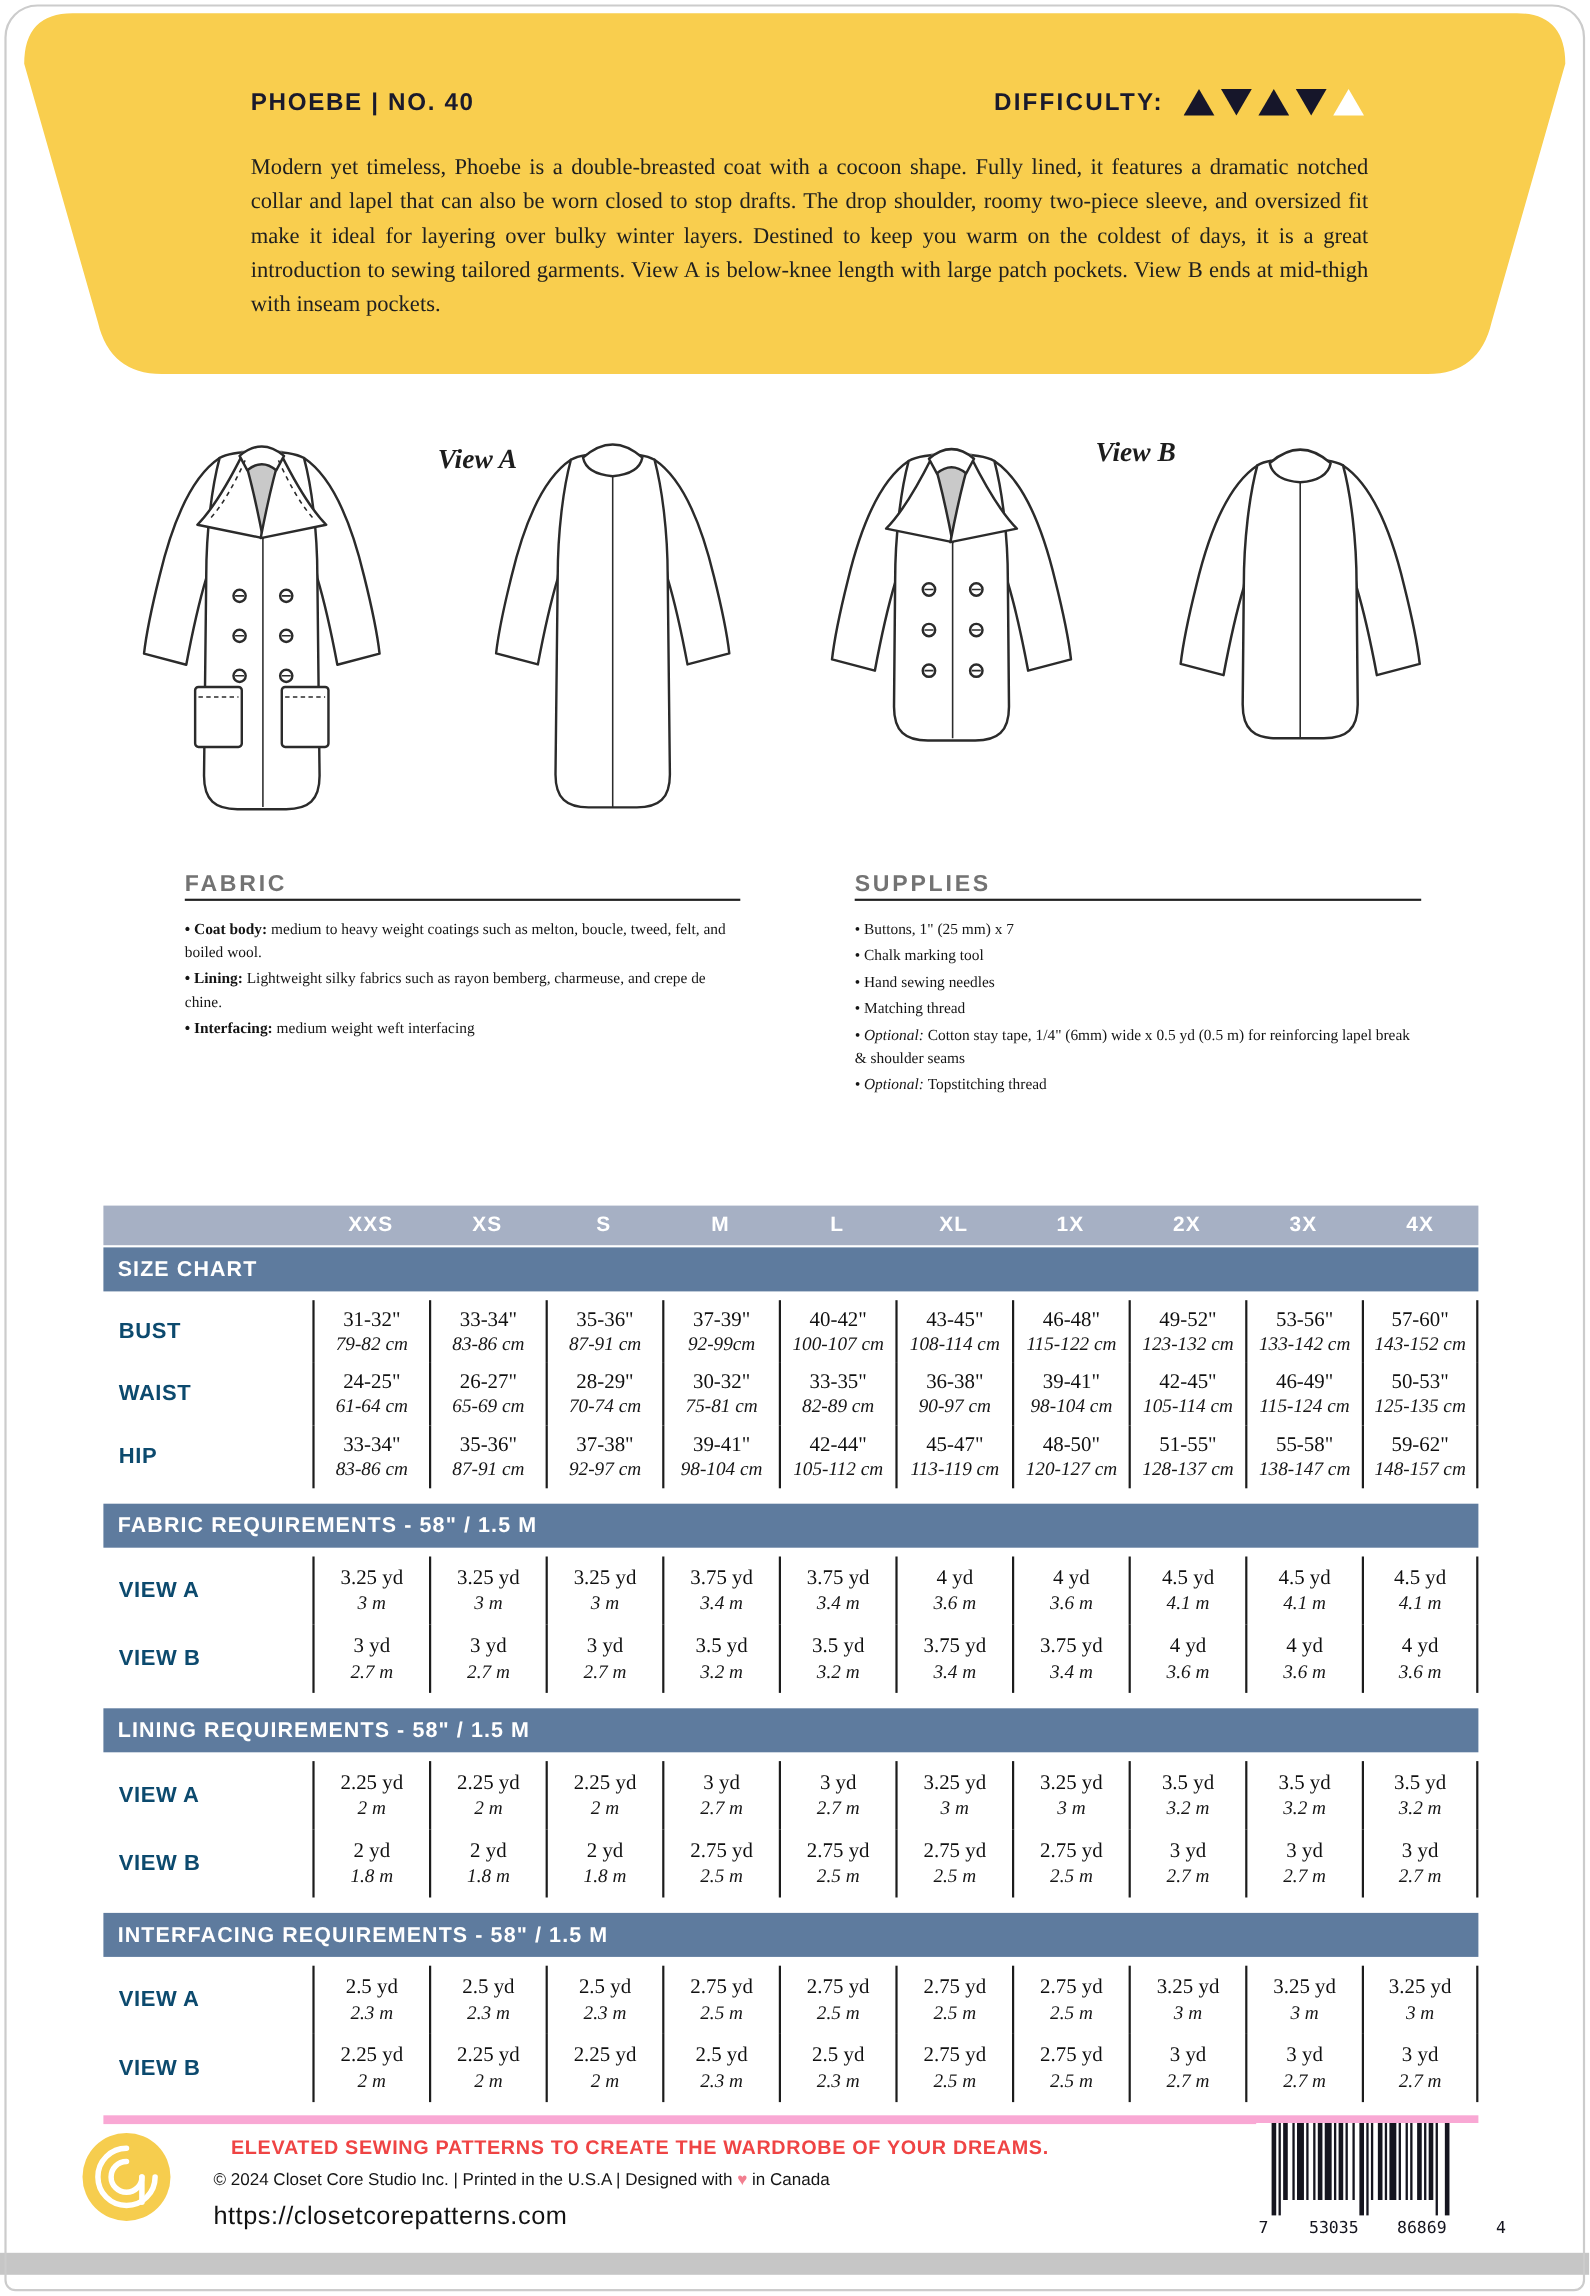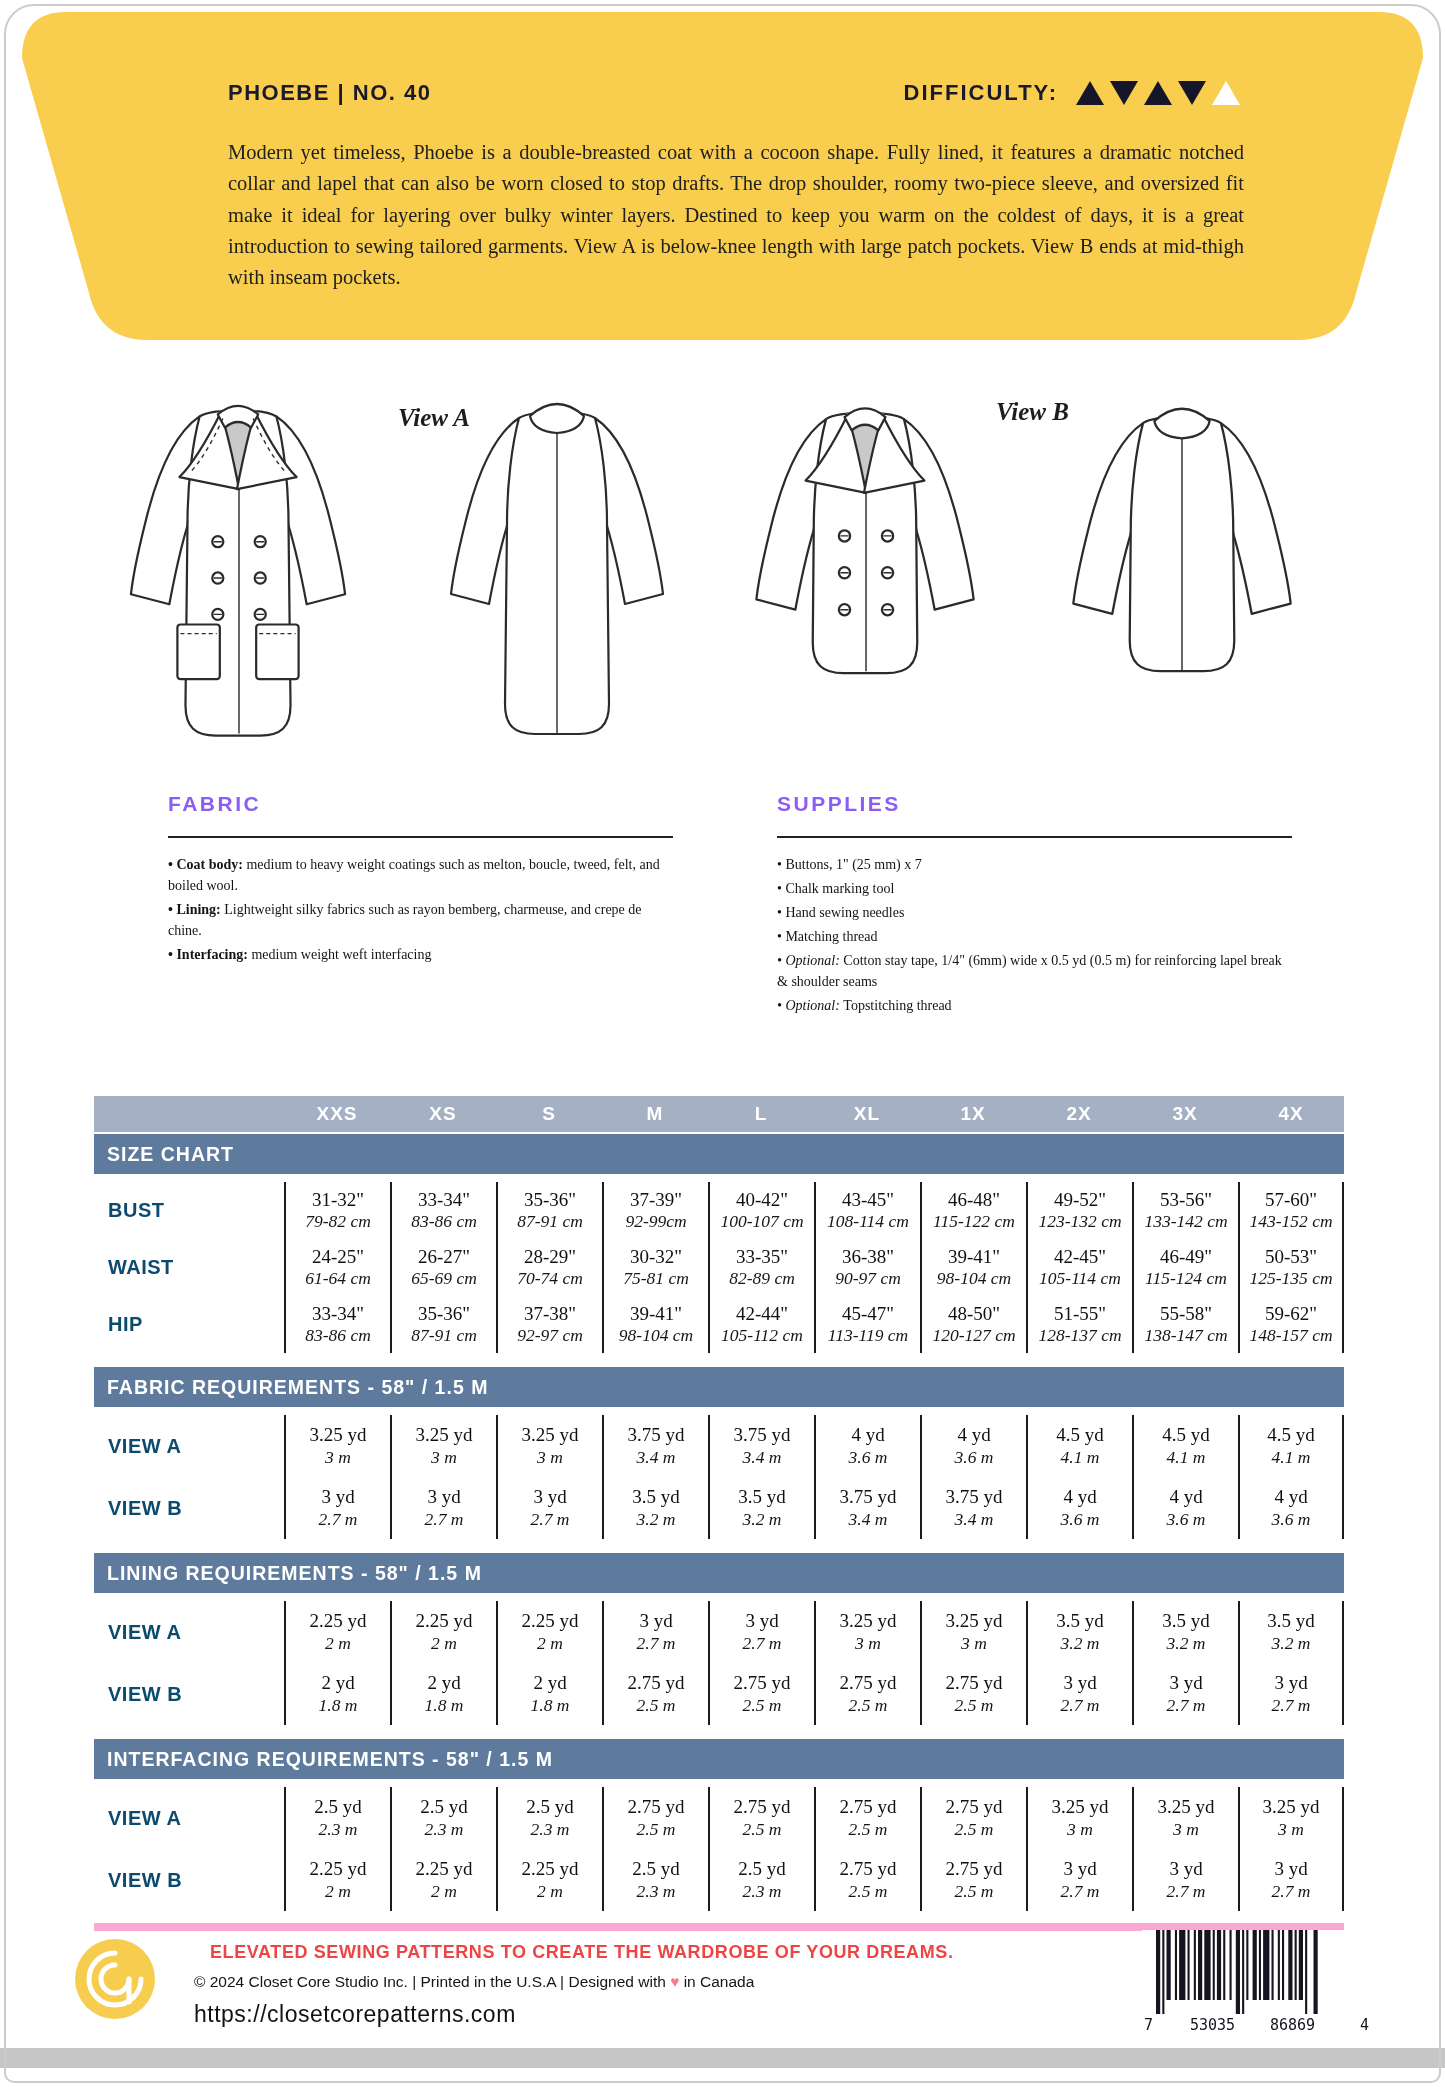--- a/index.html
+++ b/index.html
@@ -21,21 +21,21 @@
   .illustrations svg{position:absolute;}
   .coat{stroke:#2b2b2b;stroke-width:2.2;fill:#ffffff;stroke-linejoin:round;stroke-linecap:round;}
   .coat-thin{stroke:#2b2b2b;stroke-width:1.4;fill:none;}
   .view-label{position:absolute;font-family:"Liberation Serif",serif;font-weight:bold;
         font-style:italic;font-size:25px;color:#1d1d1d;}
   
   .info-cols{position:absolute;top:792px;left:168px;width:1124px;display:flex;gap:104px;z-index:2;}
   .info-col{width:505px;}
   .info-col.supplies{width:515px;}
   .info-col h2{margin:0 0 16px;font-size:21px;font-weight:bold;letter-spacing:2.5px;
-        color:#8b5cf6;border-bottom:2px solid #222;padding-bottom:20px;}
+        color:#737373;border-bottom:2px solid #222;padding-bottom:1px;}
   .info-col p{margin:3px 0;font-family:"Liberation Serif",serif;font-size:14px;
         line-height:1.5;color:#141414;}
   .blabel{font-weight:bold;}
   .opt{font-style:italic;}
   
   .tables{position:absolute;top:1096px;left:94px;width:1250px;z-index:2;
         border-bottom:8px solid #f9a8d4;}
   .trow{display:grid;grid-template-columns:190px repeat(10,1fr);}
   .sizes-row{background:#a6b0c4;height:36px;align-items:center;}
   .size-cell{color:#fff;font-weight:bold;font-size:19px;letter-spacing:1px;text-align:center;}

